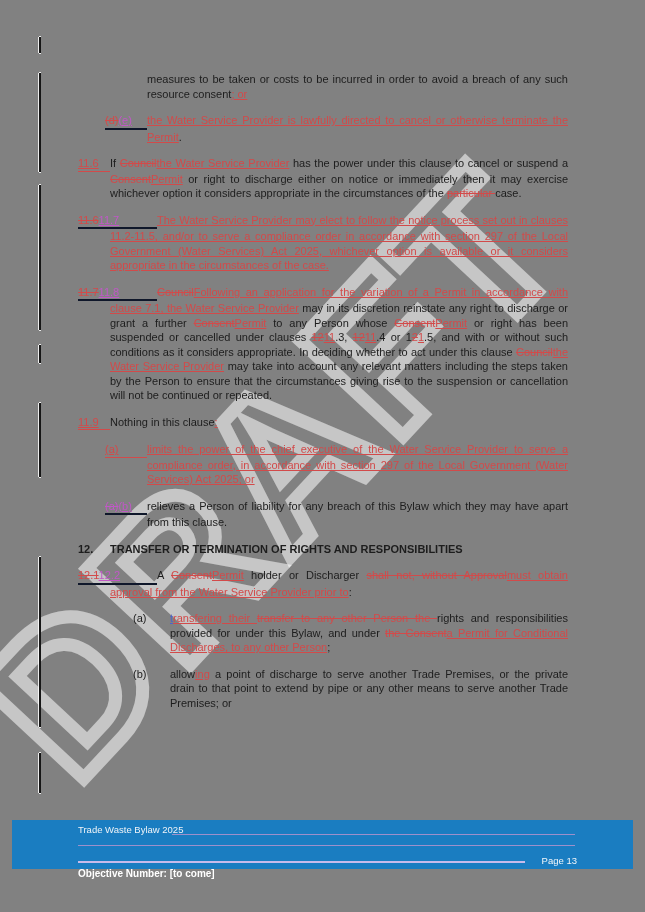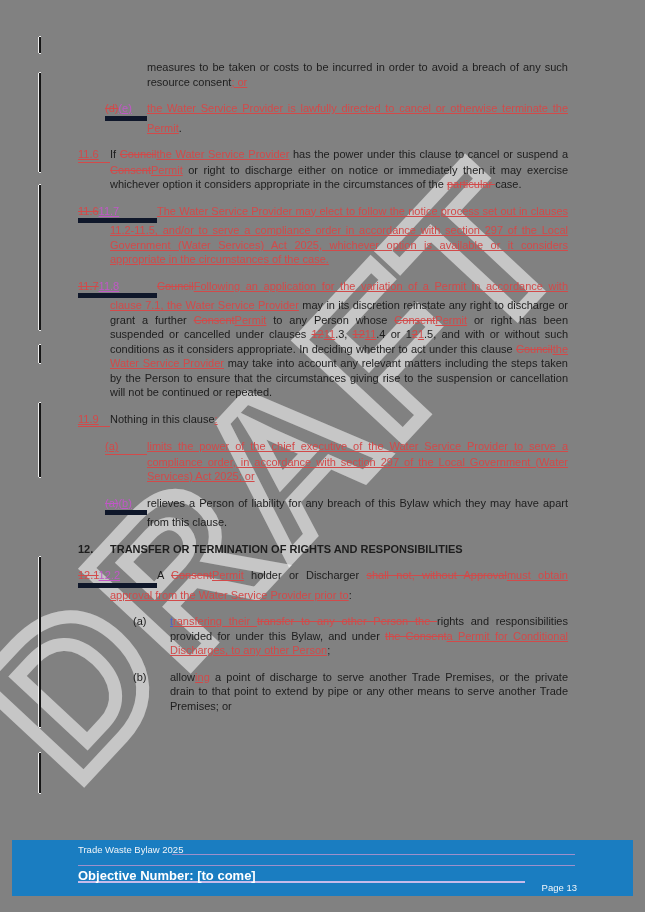--- a/index.html
+++ b/index.html
@@ -16,57 +16,56 @@
   
   .revbar{
     position:absolute;left:39px;width:2px;background:#161616;
     box-shadow:-1px 0 0 rgba(255,255,255,.85),0 -1px 0 rgba(255,255,255,.85),0 1px 0 rgba(255,255,255,.85);
   }
   
   .doc{
     position:absolute;left:78px;top:60px;width:490px;
     font-size:11px;line-height:14.5px;color:#1d1d1d;
   }
-  .p{margin:0 0 12px;text-align:justify;}
+  .p{margin:12px 0 12px;text-align:justify;}
   .p-cont{margin-left:69px;}
   .p-clause{padding-left:32px;text-indent:-32px;}
   .p-heading{padding-left:32px;text-indent:-32px;font-weight:bold;margin-top:3px;}
   .p-sub1{margin-left:27px;padding-left:42px;text-indent:-42px;}
   .p-sub2{margin-left:55px;padding-left:37px;text-indent:-37px;}
   .marker{display:inline-block;text-indent:0;}
   .p-clause .marker,.p-heading .marker{min-width:32px;}
   .p-sub1 .marker{min-width:42px;}
   .p-sub2 .marker{min-width:37px;}
   .marker.wide{min-width:79px;}
   .marker.mu-i{border-bottom:1px solid #d24a4a;}
-  .marker.mu-im{border-bottom:5px solid #0f172a;}
+  .marker.mu-im{border-bottom:2px solid #0f172a;}
   
   .sn{color:#1d1d1d;}
   .si{color:#d24a4a;text-decoration:underline;text-decoration-thickness:1px;}
   .sd{color:#d24a4a;text-decoration:line-through;}
   .sim{color:#c058c6;text-decoration:underline;text-decoration-thickness:1px;}
   .sdm{color:#c058c6;text-decoration:line-through;}
   .sib{color:#4f63c8;text-decoration:underline;text-decoration-thickness:1px;}
   
   .band{
-    position:absolute;left:12px;right:12px;top:820px;height:56px;
+    position:absolute;left:12px;right:12px;top:820px;height:49px;
     background:#1a7dc1;
-    margin-top:20px;
   }
   .band .ftitle{
     position:absolute;left:66px;top:4px;font-size:9.5px;color:#eef3f8;
   }
   .band .ln1{position:absolute;top:14px;left:160px;right:58px;height:1px;background:#9d90cb;}
   .band .ln2{position:absolute;top:25px;left:66px;right:58px;height:1px;background:#9d90cb;}
   .band .ln3{position:absolute;top:41px;left:66px;right:108px;height:2px;background:#c7bbeb;}
   .band .fpage{
     position:absolute;right:56px;bottom:3px;font-size:9.5px;color:#f2f6fa;
   }
   .objective{
-    position:absolute;left:78px;top:868px;font-size:13px;font-weight:bold;color:#ffffff;
+    position:absolute;left:78px;top:868px;font-size:10px;font-weight:bold;color:#ffffff;
   }
 </style>
 </head>
 <body>
 
 <svg class="wm" width="645" height="912" aria-hidden="true">
   <text x="325" y="520" transform="rotate(-47,325,520)" text-anchor="middle" font-family="Liberation Sans, sans-serif" font-size="205" font-weight="bold" letter-spacing="8" fill="none" stroke="#ffffff" stroke-opacity="0.55" stroke-width="13">DRAFT</text>
 </svg>
 
 <div>

